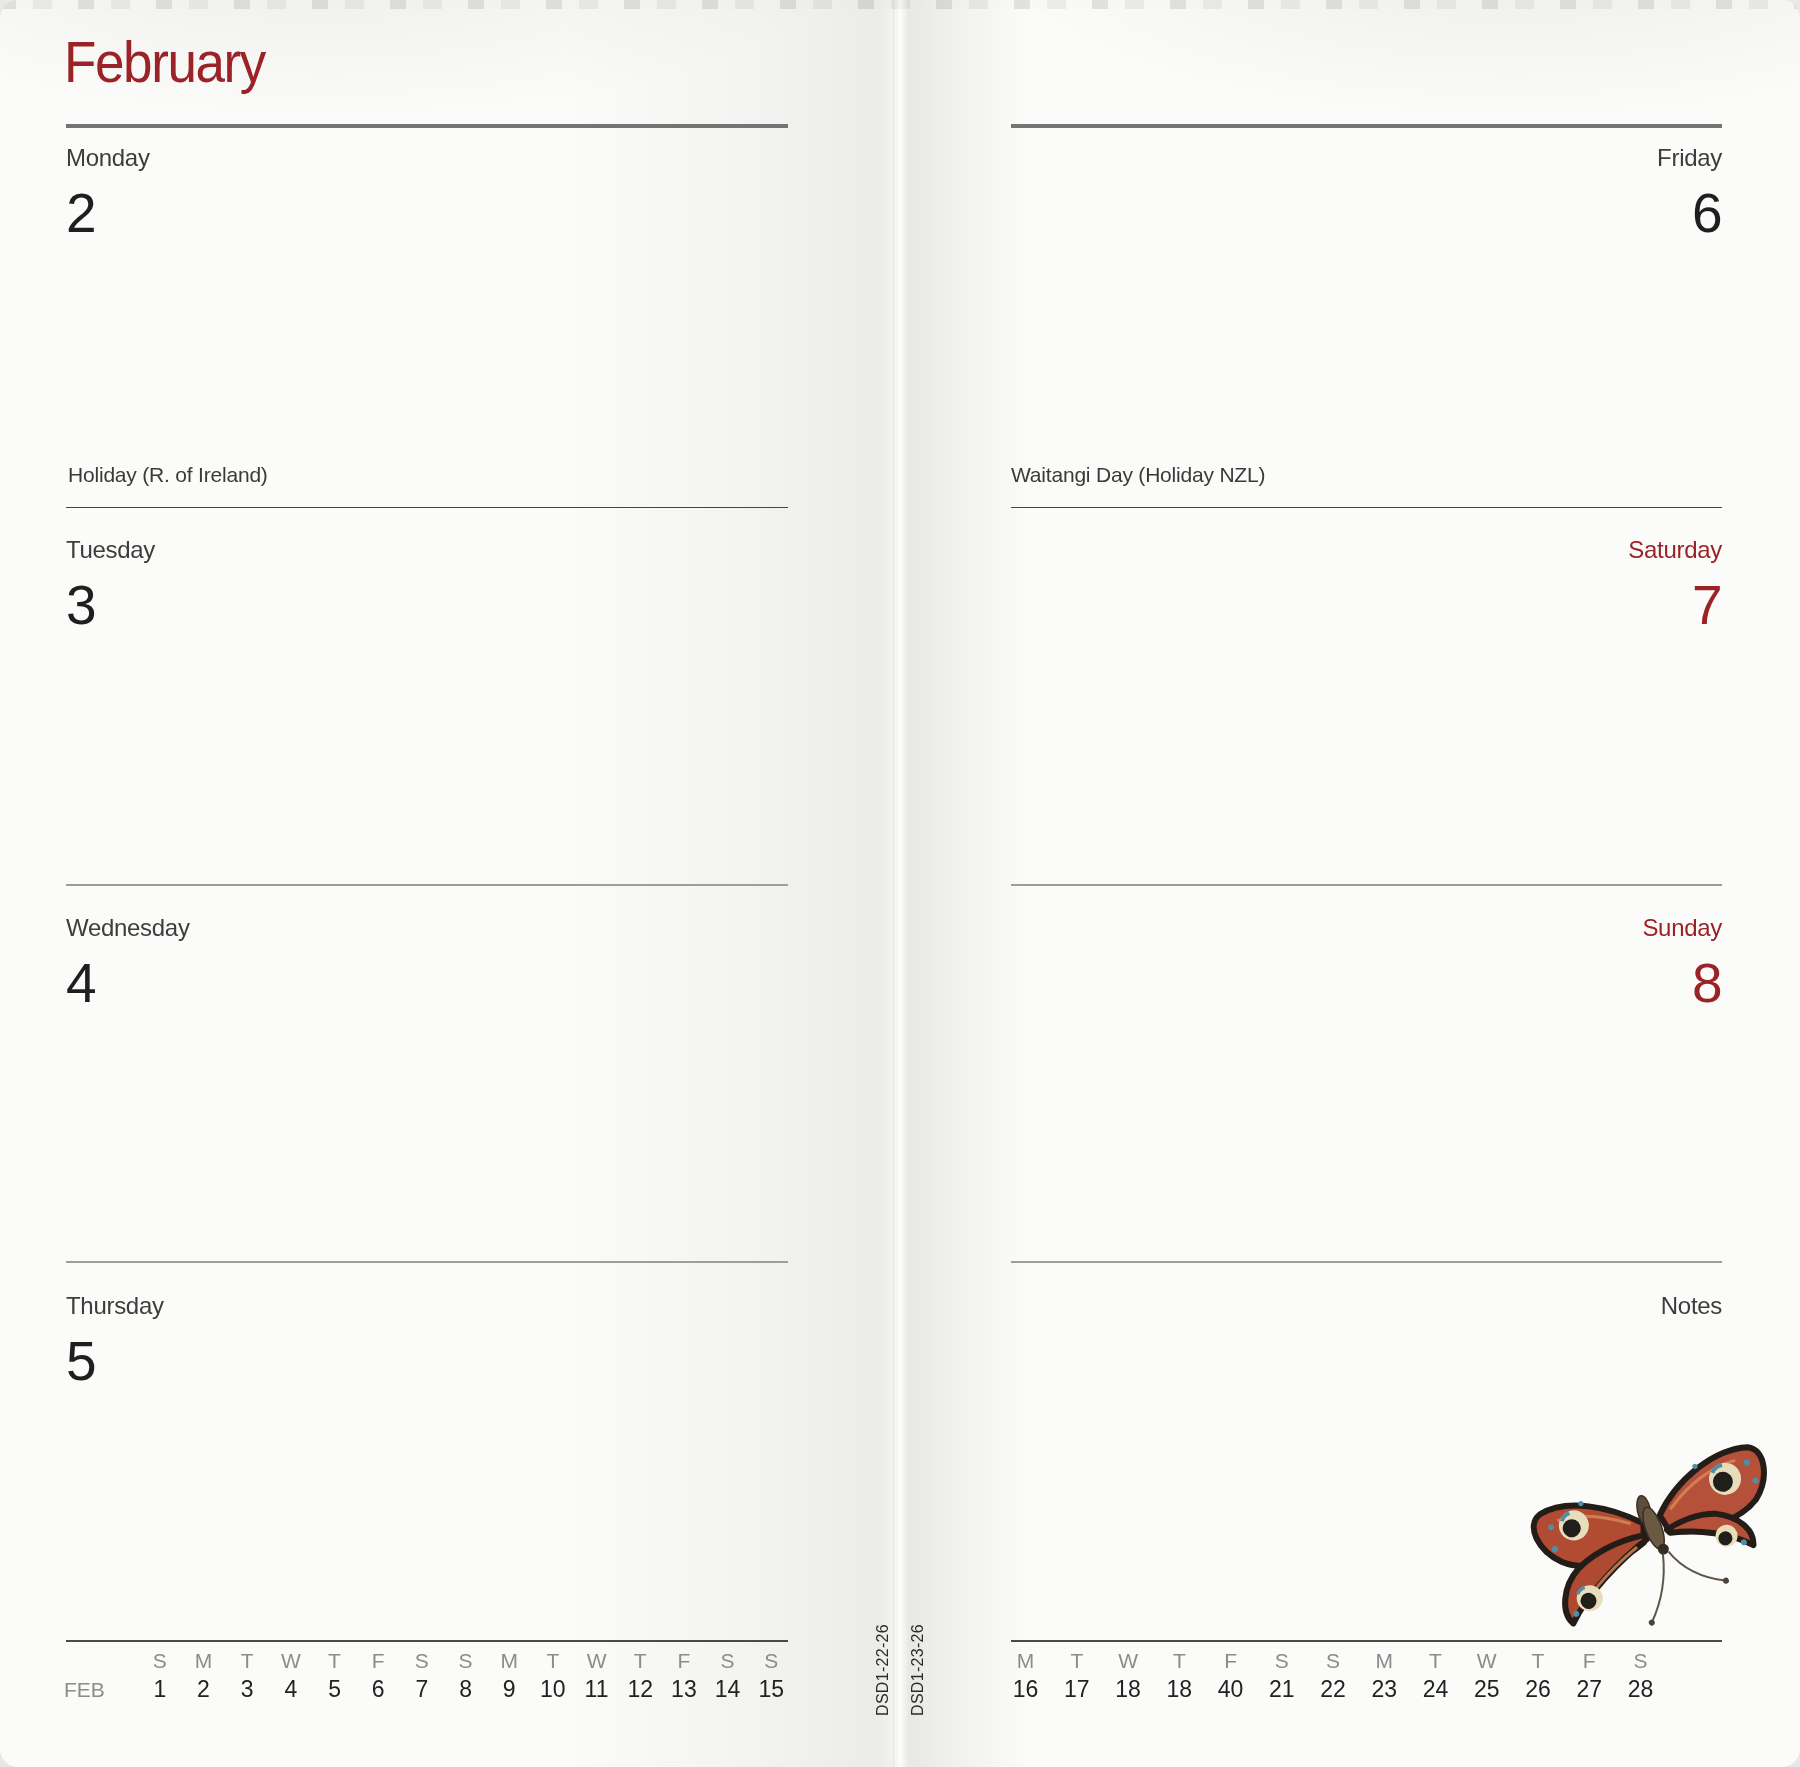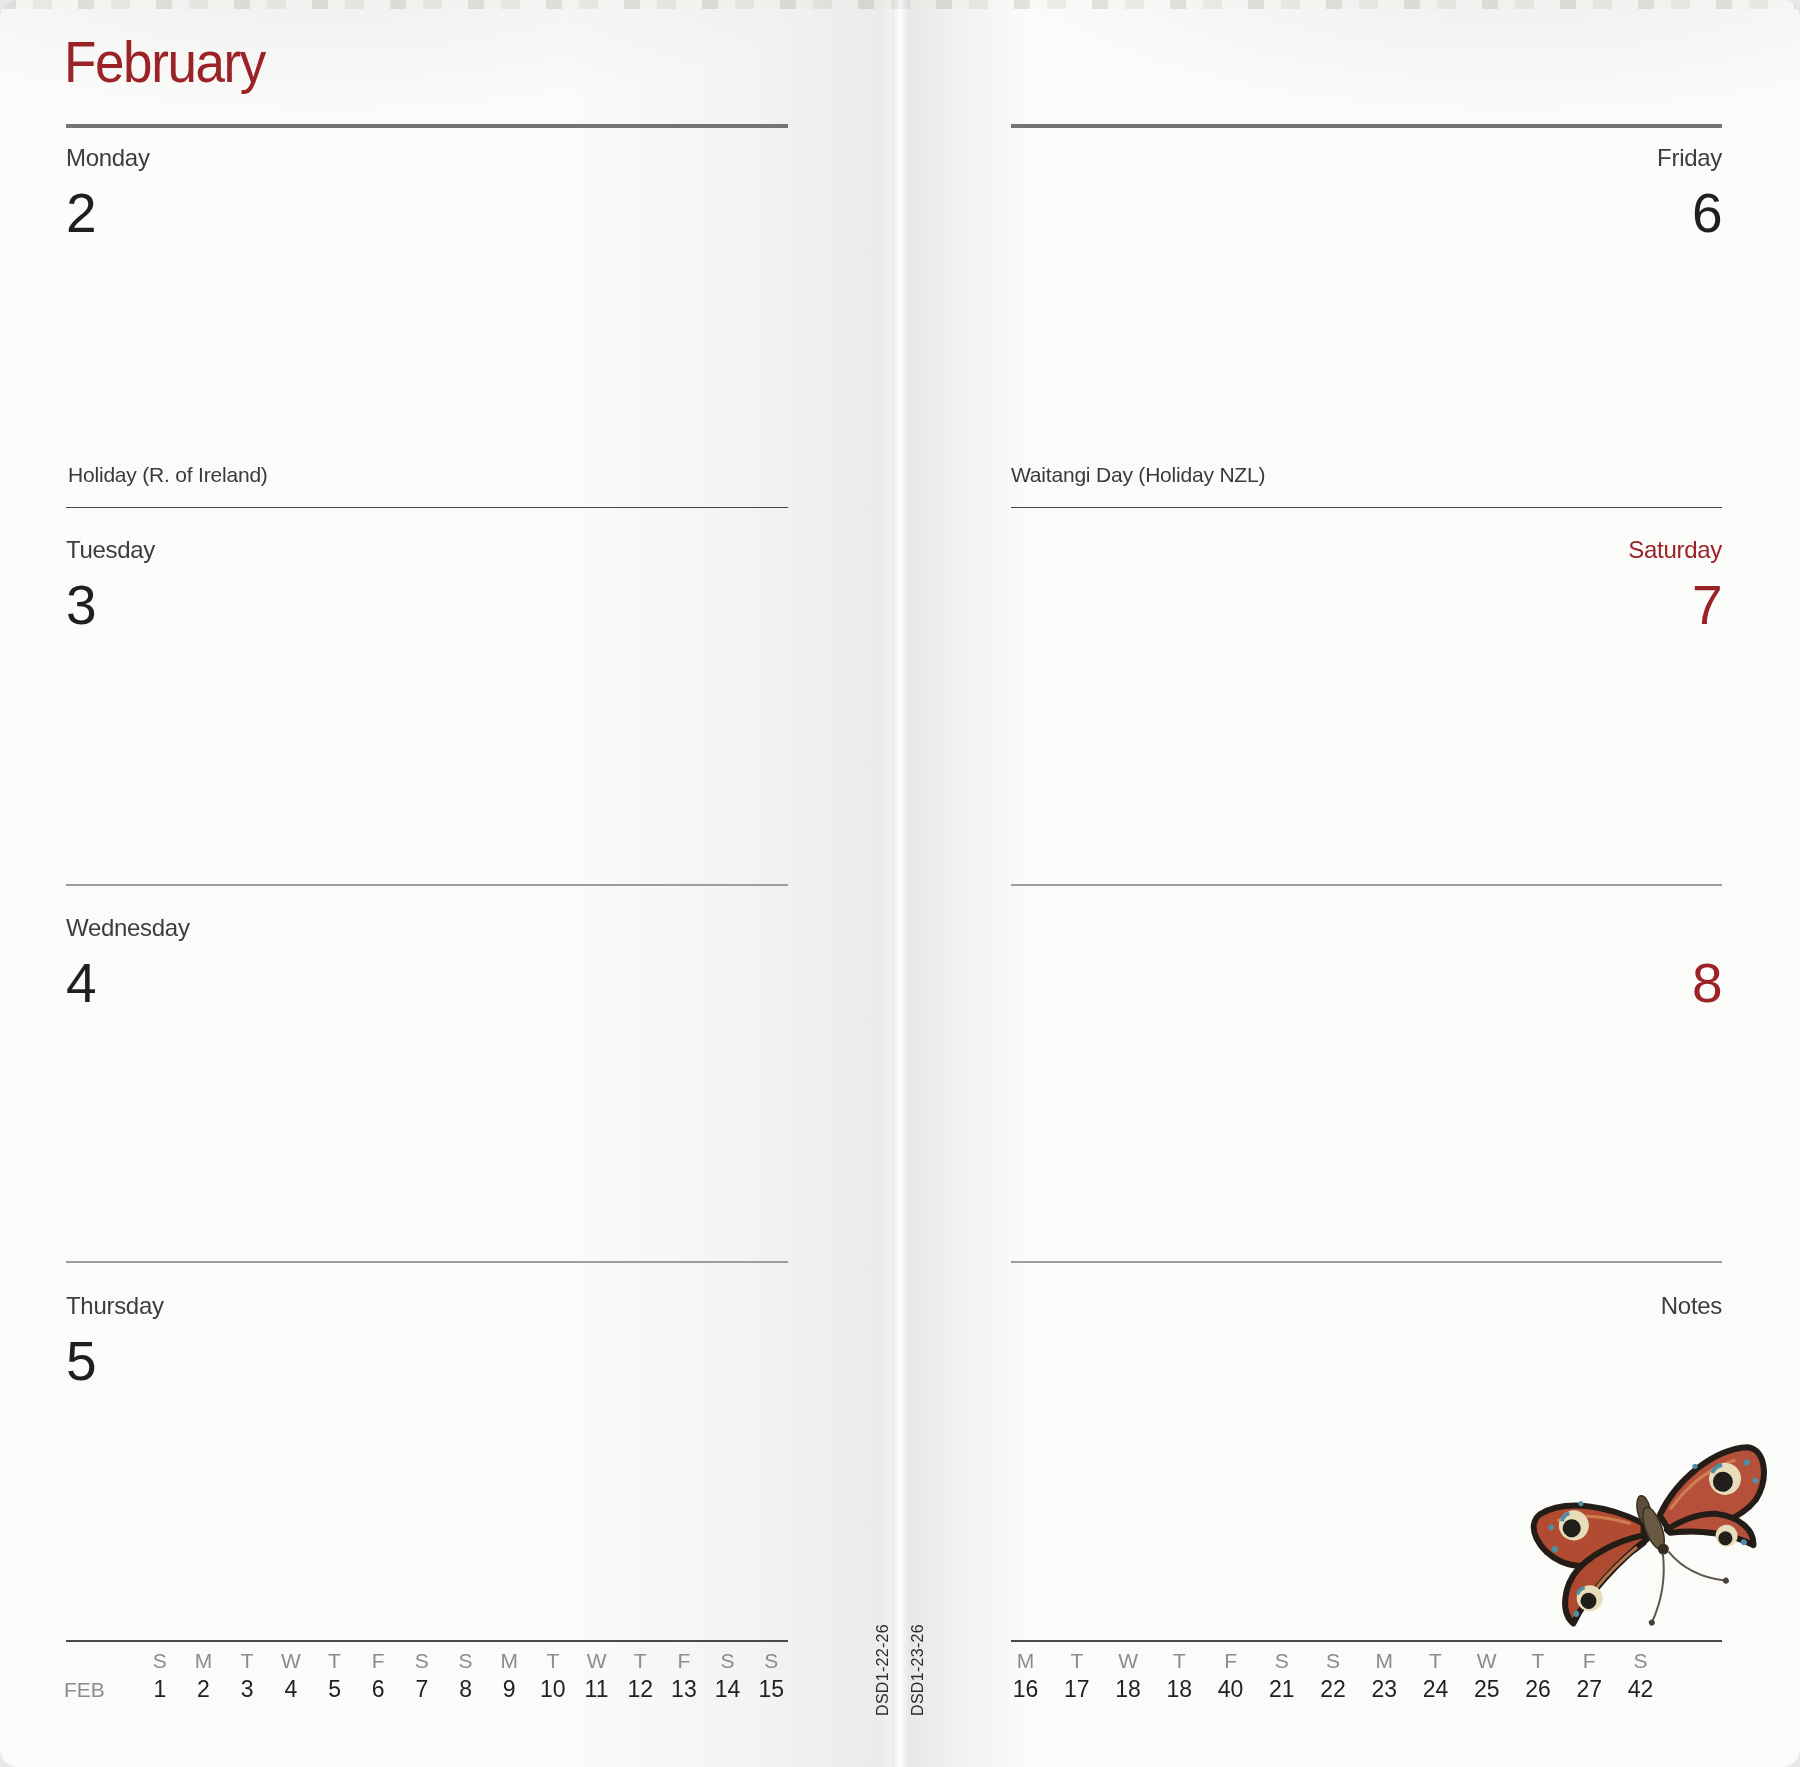--- a/index.html
+++ b/index.html
@@ -121,20 +121,21 @@
 
   <div class="day-label right-col" style="top:146px">Friday</div>
   <div class="date-number right-col" style="top:186px">6</div>
   <div class="holiday hol-r">Waitangi Day (Holiday NZL)</div>
   <div class="div-thin dr" style="top:507px"></div>
 
   <div class="day-label right-col red" style="top:538px">Saturday</div>
   <div class="date-number right-col red" style="top:578px">7</div>
   <div class="div-row dr" style="top:884px"></div>
 
+  <div class="day-label right-col red" style="top:916px">Sunday</div>
   <div class="date-number right-col red" style="top:956px">8</div>
   <div class="div-row dr" style="top:1261px"></div>
 
   <div class="day-label right-col" style="top:1294px">Notes</div>
   <div class="rule-bottom dr"></div>
 
   <div class="mc-month">FEB</div>
   <div class="minical mc-left">
 
   <div class="mc-col">
@@ -243,21 +244,21 @@
       <div class="mc-col">
       <span class="mc-l">T</span>
       <span class="mc-d">26</span>
     </div>
       <div class="mc-col">
       <span class="mc-l">F</span>
       <span class="mc-d">27</span>
     </div>
       <div class="mc-col">
       <span class="mc-l">S</span>
-      <span class="mc-d">42</span>
+      <span class="mc-d">28</span>
     </div>
     </div>
 
   <div class="spine-code sc-l">
     <span>DSD1-22-26</span>
   </div>
   <div class="spine-code sc-r">
     <span>DSD1-23-26</span>
   </div>
 

